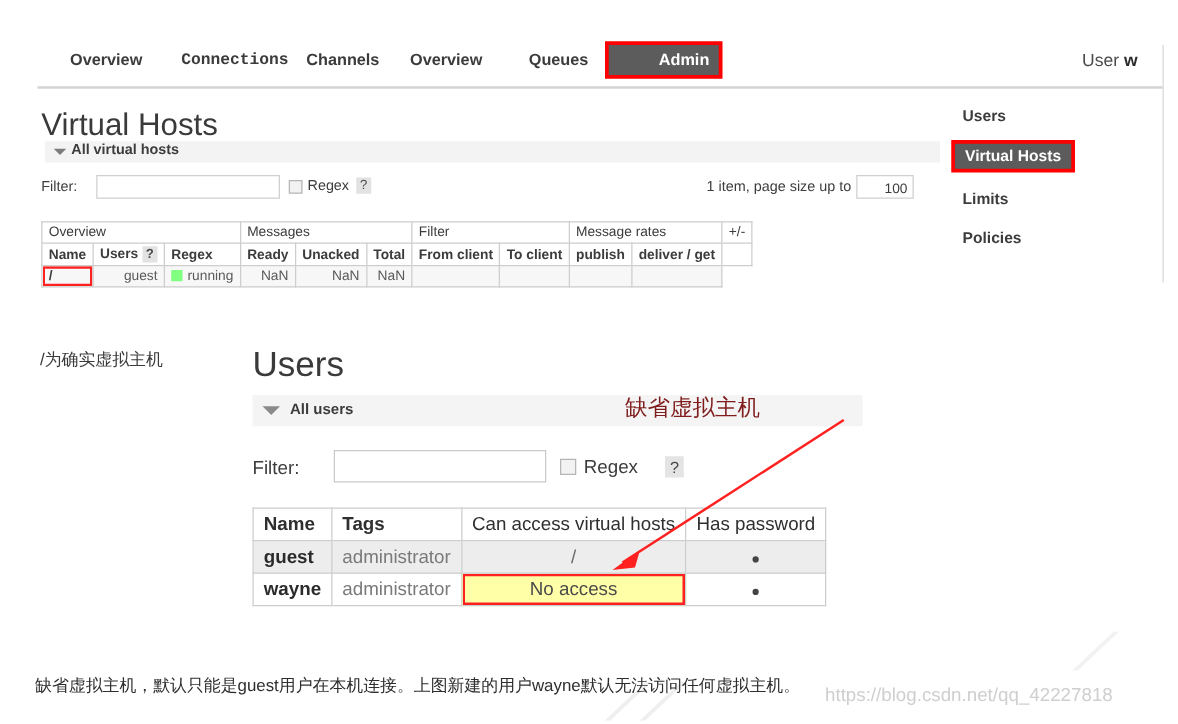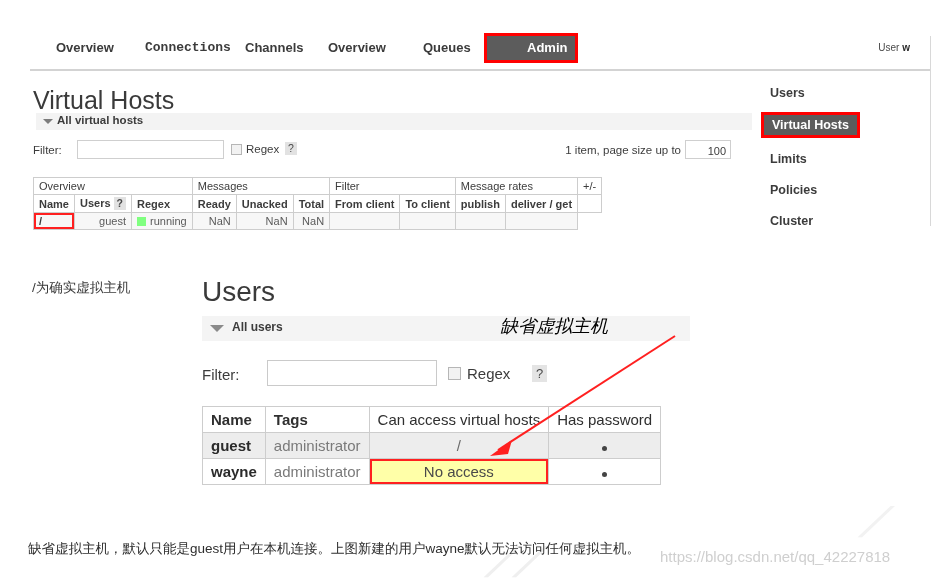--- a/index.html
+++ b/index.html
@@ -25,21 +25,21 @@
     position: absolute; top: 0; height: 24px; line-height: 24px;
     font-size: 13px; font-weight: bold; color: #3b3b3b;
     padding: 0 8px; white-space: nowrap;
   }
   .navtab.active {
     background: #5c5c5c; color: #ffffff;
     box-shadow: 0 0 0 3px #ff0000;
   }
   #user-label {
     position: absolute; right: 32px; top: 0; height: 24px; line-height: 24px;
-    font-size: 10px; color: #4a4a4a; white-space: nowrap;
+    font-size: 14px; color: #4a4a4a; white-space: nowrap;
   }
   #user-label b { color: #2b2b2b; }
 
   
   #page-title {
     position: absolute; left: 33px; top: 86px;
     font-size: 25px; font-weight: normal; color: #3a3a3a;
     letter-spacing: 0px;
   }
 
@@ -167,23 +167,22 @@
   #users-table td.tag { color: #7a7a7a; }
   #users-table td.ctr { text-align: center; color: #6a6a6a; }
   .dot { display: inline-block; width: 5px; height: 5px; border-radius: 50%; background: #444; }
   .noaccess-cell {
     background: #ffffa8 !important; color: #4a4a4a;
     box-shadow: inset 0 0 0 2px #ff2020;
     text-align: center;
   }
   #annot-text {
     position: absolute; left: 330px; top: 38px;
-    font-size: 18px; color: #000000; white-space: nowrap;
+    font-size: 18px; color: #7f1d1d; white-space: nowrap;
     font-family: "DejaVu Sans", sans-serif;
-    font-style: italic;
   }
   #annot-arrow { position: absolute; left: 280px; top: 52px; width: 270px; height: 140px; }
 
   
   #sidebar { position: absolute; left: 766px; top: 84px; width: 176px; }
   #sidebar .item {
     position: relative; height: 20px; margin-bottom: 11px;
     font-size: 12.5px; font-weight: bold; color: #3c3c3c;
     padding: 2px 0 0 4px;
   }
@@ -342,19 +341,18 @@
 </div>
 
 <div id="sidebar-divider"></div>
 <div id="sidebar">
   <div class="item">Users</div>
   <div style="height:24px;margin-bottom:11px;">
     <span class="item active">Virtual Hosts</span>
   </div>
   <div class="item">Limits</div>
   <div class="item">Policies</div>
-  <div class="item">Cluster</div>
 </div>
 
 <div id="wm-logo">⟋⟋</div>
 <div id="wm-logo2">⟋</div>
 <div id="bottom-caption">缺省虚拟主机，默认只能是guest用户在本机连接。上图新建的用户wayne默认无法访问任何虚拟主机。</div>
 <div id="watermark">https://blog.csdn.net/qq_42227818</div>
 
 </body></html>

